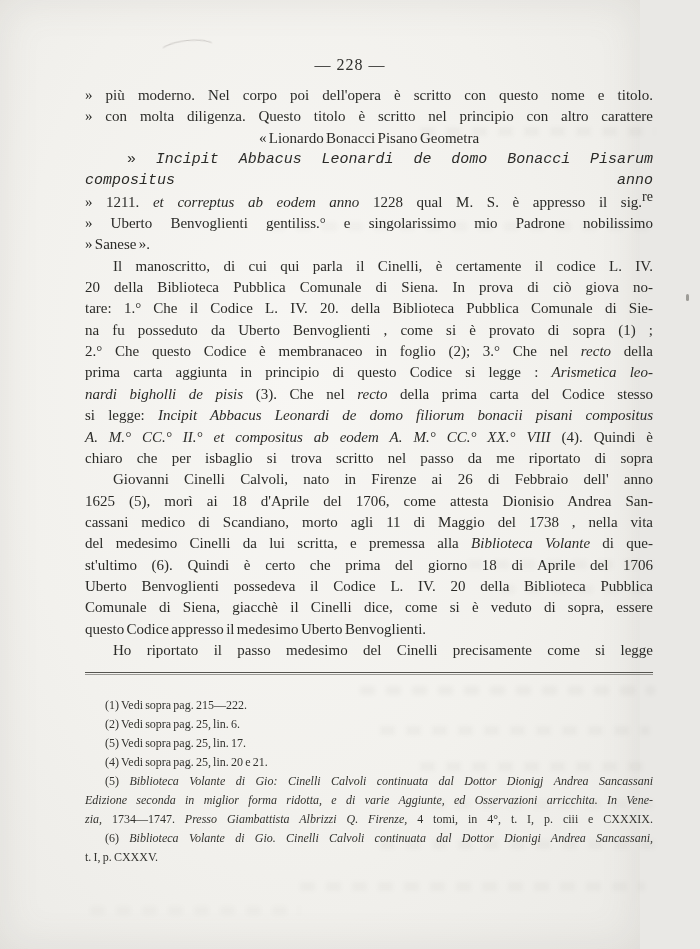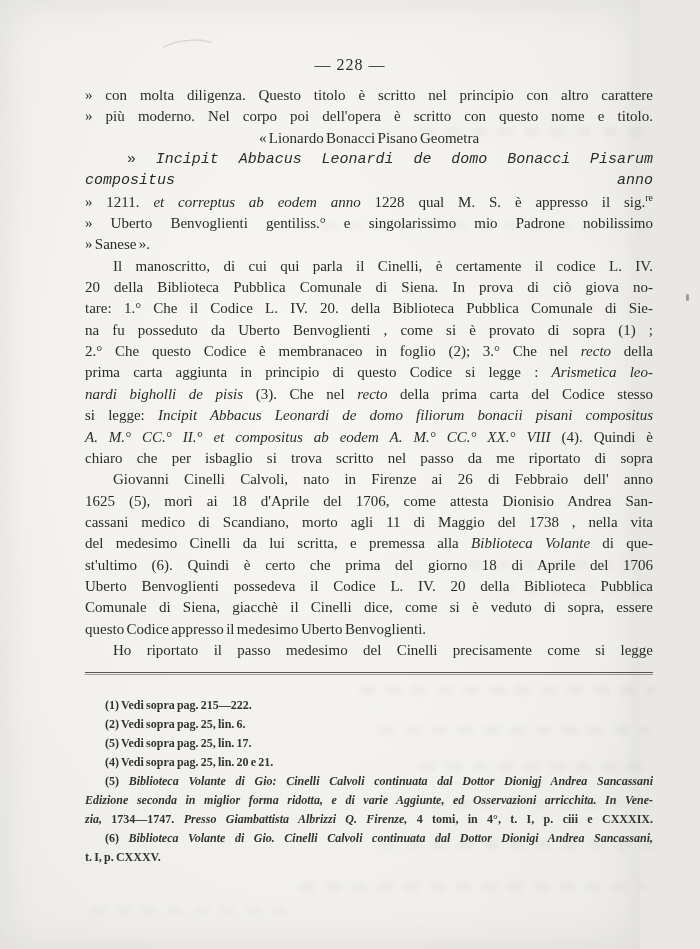--- a/index.html
+++ b/index.html
@@ -24,28 +24,28 @@
     font-size:15px;line-height:21.35px;color:#2b2b28;
   }
   .footnotes{
     position:absolute;left:85px;top:696px;width:568px;
     font-size:12px;line-height:19px;color:#33332f;
   }
   .ln{
     text-align:justify;text-align-last:justify;
     word-spacing:-1.4px;white-space:normal;
   }
-  .footnotes .ln{word-spacing:-0.8px;font-weight:bold;}
+  .footnotes .ln{word-spacing:-0.8px;}
   .ln.end{text-align-last:left;}
   .ln.center{text-align:right;text-align-last:center;}
   .ind-quote{text-indent:42px;font-family:Liberation Mono, monospace;}
   .ind-para{text-indent:28px;}
   .ind-fn{text-indent:20px;}
   .it{font-style:italic;}
-  .sup{font-size:10px;vertical-align:super;line-height:0;margin-top:28px;}
+  .sup{font-size:14px;vertical-align:super;line-height:0;margin-top:28px;}
   .fn-rule{
     position:absolute;left:85px;top:672px;width:568px;height:3px;
     background:linear-gradient(#55544f 0 1px, transparent 1px 2px, rgba(85,84,79,.55) 2px 3px);
   }
   .ghost{
     position:absolute;height:9px;
     background:repeating-linear-gradient(90deg, rgba(110,108,100,.45) 0 15px, transparent 15px 26px);
     filter:blur(2.3px);
   }
   .arc-mark{
@@ -62,22 +62,22 @@
 <body>
 
 <div class="page">
 
   <div class="arc-mark"></div>
   <div class="speck"></div>
 
   <div class="page-header">— 228 —</div>
 
   <div class="body-text" id="body-lines">
+      <div class="ln"><span>» più moderno. Nel corpo poi dell'opera è scritto con questo nome e titolo.</span></div>
       <div class="ln"><span>» con molta diligenza. Questo titolo è scritto nel principio con altro carattere</span></div>
-      <div class="ln"><span>» più moderno. Nel corpo poi dell'opera è scritto con questo nome e titolo.</span></div>
       <div class="ln center"><span>« Lionardo Bonacci Pisano Geometra</span></div>
       <div class="ln ind-quote"><span>» </span><span class="it">Incipit Abbacus Leonardi de domo Bonacci Pisarum compositus anno</span></div>
       <div class="ln"><span>» 1211. </span><span class="it">et correptus ab eodem anno</span><span> 1228 qual M. S. è appresso il sig.</span><span class="sup">re</span></div>
       <div class="ln"><span>» Uberto Benvoglienti gentiliss.° e singolarissimo mio Padrone nobilissimo</span></div>
       <div class="ln end"><span>» Sanese ».</span></div>
       <div class="ln ind-para"><span>Il manoscritto, di cui qui parla il Cinelli, è certamente il codice L. IV.</span></div>
       <div class="ln"><span>20 della Biblioteca Pubblica Comunale di Siena. In prova di ciò giova no-</span></div>
       <div class="ln"><span>tare: 1.° Che il Codice L. IV. 20. della Biblioteca Pubblica Comunale di Sie-</span></div>
       <div class="ln"><span>na fu posseduto da Uberto Benvoglienti , come si è provato di sopra (1) ;</span></div>
       <div class="ln"><span>2.° Che questo Codice è membranaceo in foglio (2); 3.° Che nel </span><span class="it">recto</span><span> della</span></div>

